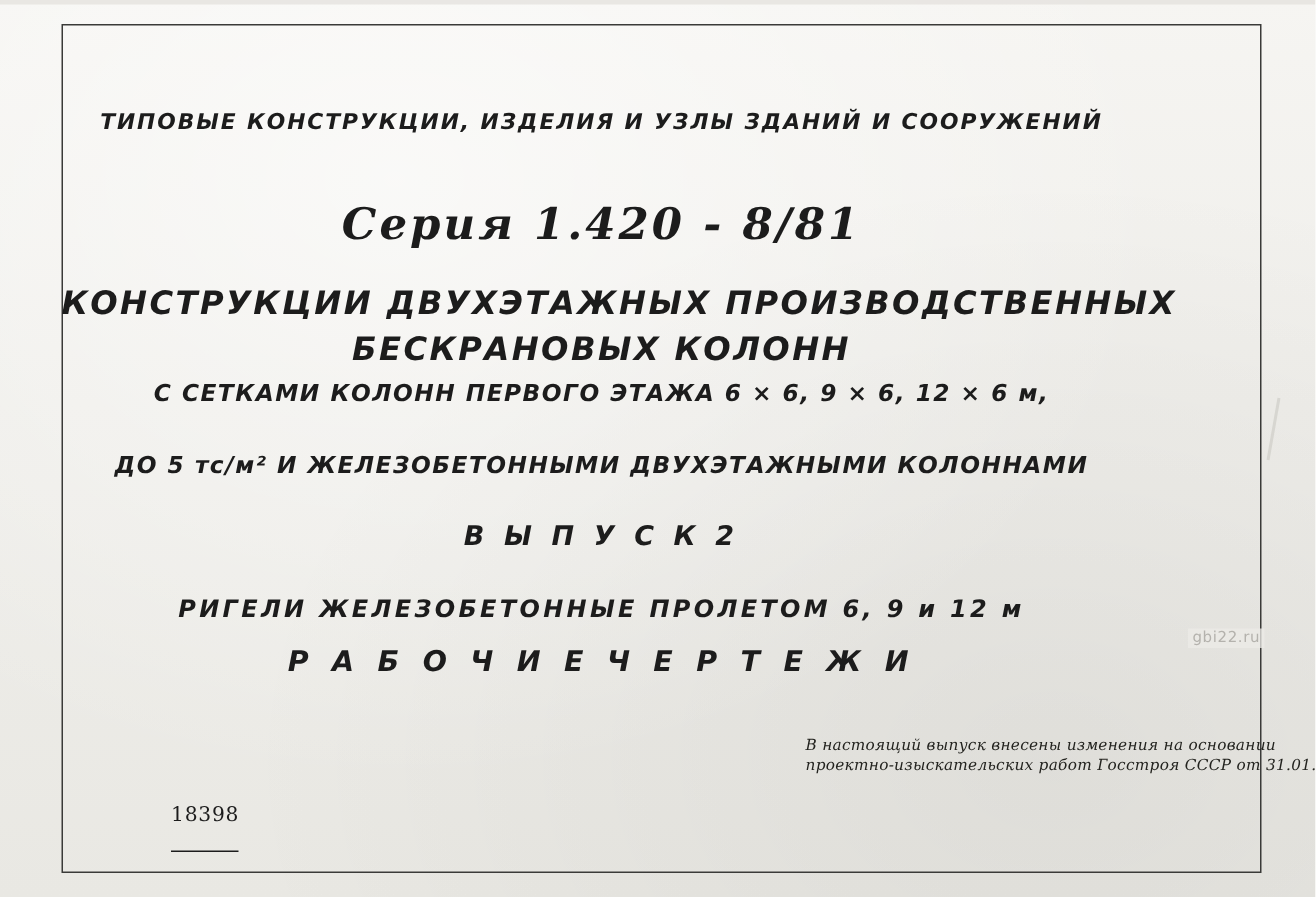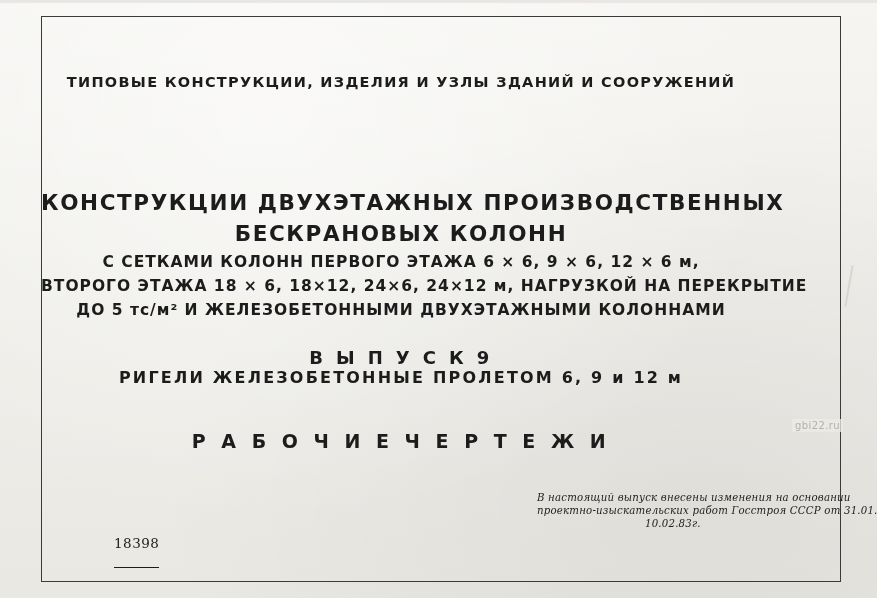--- a/index.html
+++ b/index.html
@@ -46,20 +46,21 @@
     position: absolute;
     color: #1c1c1c;
     white-space: nowrap;
     font-family: "DejaVu Sans", sans-serif;
     font-weight: 600;
   }
   .centerline {
     left: 0;
     width: 720px;
     text-align: center;
+    font-style: italic;
   }
 
   
   #header-line {
     top: 58px;
     font-size: 14.5px;
     letter-spacing: 1.3px;
     font-weight: 700;
   }
 
@@ -97,21 +98,21 @@
   #desc-3 { top: 285px; }
 
   
   #issue-label {
     top: 331px;
     font-size: 18px;
     letter-spacing: 3.4px;
     font-weight: 700;
   }
   #issue-desc {
-    top: 352px;
+    top: 380px;
     font-size: 16px;
     letter-spacing: 2.2px;
     font-weight: 700;
   }
 
   
   #working-drawings {
     top: 414px;
     font-size: 19px;
     letter-spacing: 4.5px;
@@ -201,41 +202,40 @@
   <div id="paper-texture"></div>
   <div class="blemish" id="blem-2"></div>
   <div class="blemish" id="blem-1"></div>
 
   <div id="sheet-border"></div>
 
   <div id="content">
 
     <div class="txt centerline" id="header-line">ТИПОВЫЕ КОНСТРУКЦИИ, ИЗДЕЛИЯ И УЗЛЫ ЗДАНИЙ И СООРУЖЕНИЙ</div>
 
+    <div class="txt centerline" id="series-title">Серия 1.420 - 8/81</div>
 
     <div class="txt centerline" id="main-title-1">КОНСТРУКЦИИ ДВУХЭТАЖНЫХ ПРОИЗВОДСТВЕННЫХ</div>
 
     <div class="txt centerline" id="main-title-2">БЕСКРАНОВЫХ КОЛОНН</div>
 
     <div class="txt centerline desc" id="desc-1">С СЕТКАМИ КОЛОНН ПЕРВОГО ЭТАЖА 6 × 6, 9 × 6,  12 × 6 м,</div>
 
-    <div class="txt centerline desc" id="desc-2">ВТОРОГО ЭТАЖА 18 × 6,  18×12,  24×6, 24×12 м, НАГРУЗКОЙ НА ПЕРЕКРЫТИЕ</div>
 
     <div class="txt centerline desc" id="desc-3">ДО 5 тс/м² И ЖЕЛЕЗОБЕТОННЫМИ  ДВУХЭТАЖНЫМИ КОЛОННАМИ</div>
 
-    <div class="txt centerline" id="issue-label">В Ы П У С К    9</div>
+    <div class="txt centerline" id="issue-label">В Ы П У С К    2</div>
 
     <div class="txt centerline" id="issue-desc">РИГЕЛИ  ЖЕЛЕЗОБЕТОННЫЕ  ПРОЛЕТОМ  6, 9 и 12 м</div>
 
     <div class="txt centerline" id="working-drawings">Р А Б О Ч И Е    Ч Е Р Т Е Ж И</div>
 
     <div id="note-block">
       <div class="nl">В настоящий выпуск внесены изменения на основании</div>
       <div class="nl">проектно-изыскательских работ Госстроя СССР от 31.01.83 №2/3-19</div>
-      <div class="nl" id="note-date">10.02.83г.</div>
     </div>
 
     <div id="doc-number">18398</div>
 
 
   </div>
 
   <div id="watermark">gbi22.ru</div>
 
 </div>

